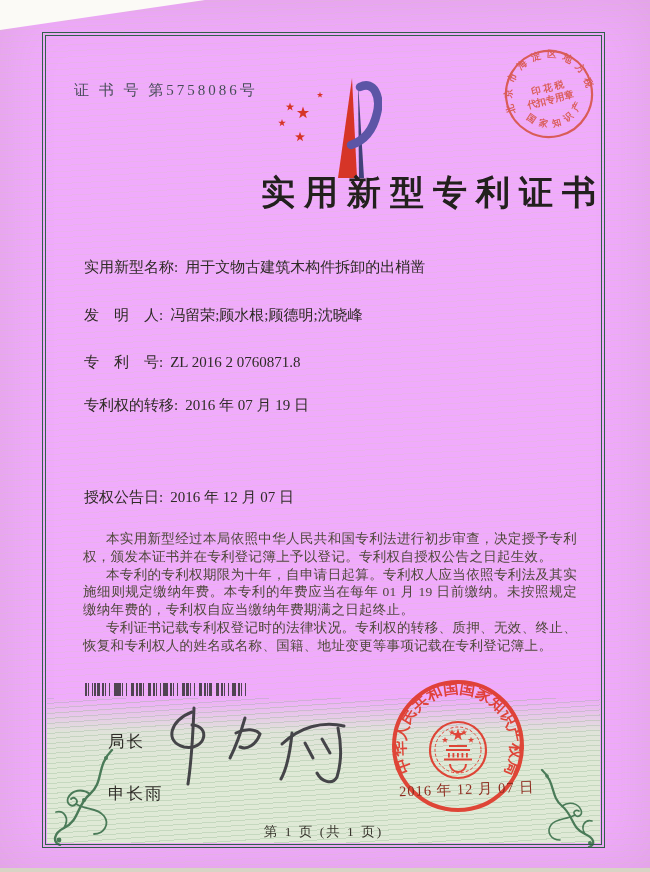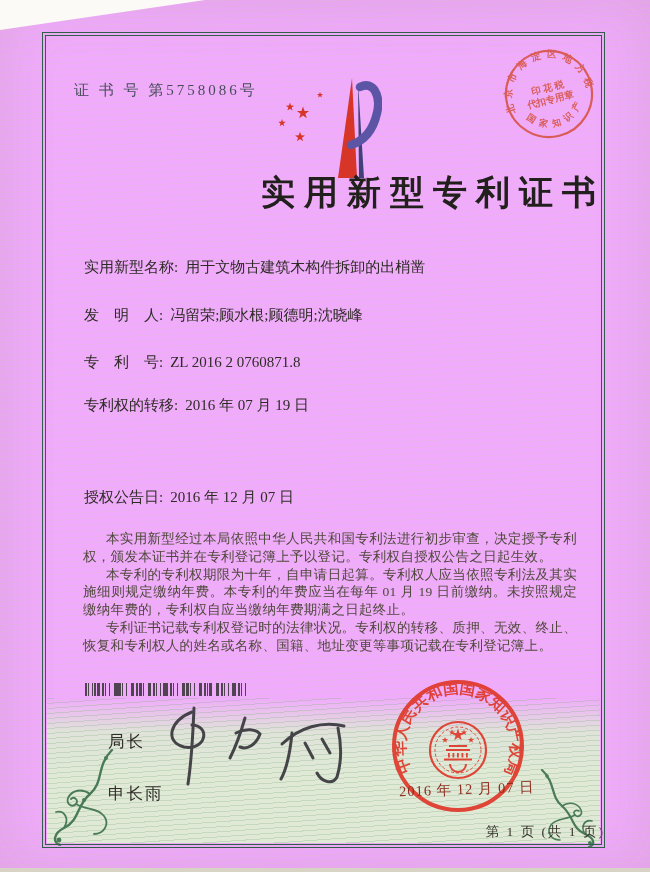--- a/index.html
+++ b/index.html
@@ -54,21 +54,21 @@
   .director-name{left:108px;top:763px;font-size:16.5px;letter-spacing:2px;color:#2f2d28;z-index:3;margin-top:20px;}
   .signature{left:148px;top:700px;z-index:3;}
   .authority-seal{left:388px;top:676px;z-index:3;opacity:.93;}
   .seal-date{
     left:399px;top:780px;font-size:14.5px;letter-spacing:1px;color:#8e2c1f;
     z-index:3;transform:rotate(-2deg);white-space:nowrap;
   }
   .tax-stamp{left:501px;top:46px;z-index:5;transform:rotate(-14deg);opacity:.86;}
   .patent-logo{left:268px;top:72px;z-index:3;}
   .page-footer{
-    left:42px;top:823px;width:563px;text-align:right;z-index:3;
+    left:42px;top:823px;width:563px;text-align:center;z-index:3;
     font-size:13.5px;letter-spacing:2px;color:#39362e;
   }
   .ornament{z-index:2;}
   .ornament path{fill:none;stroke:#4a7b58;stroke-linecap:round;}
 </style>
 </head>
 <body>
 
 <div class="paper">
 

